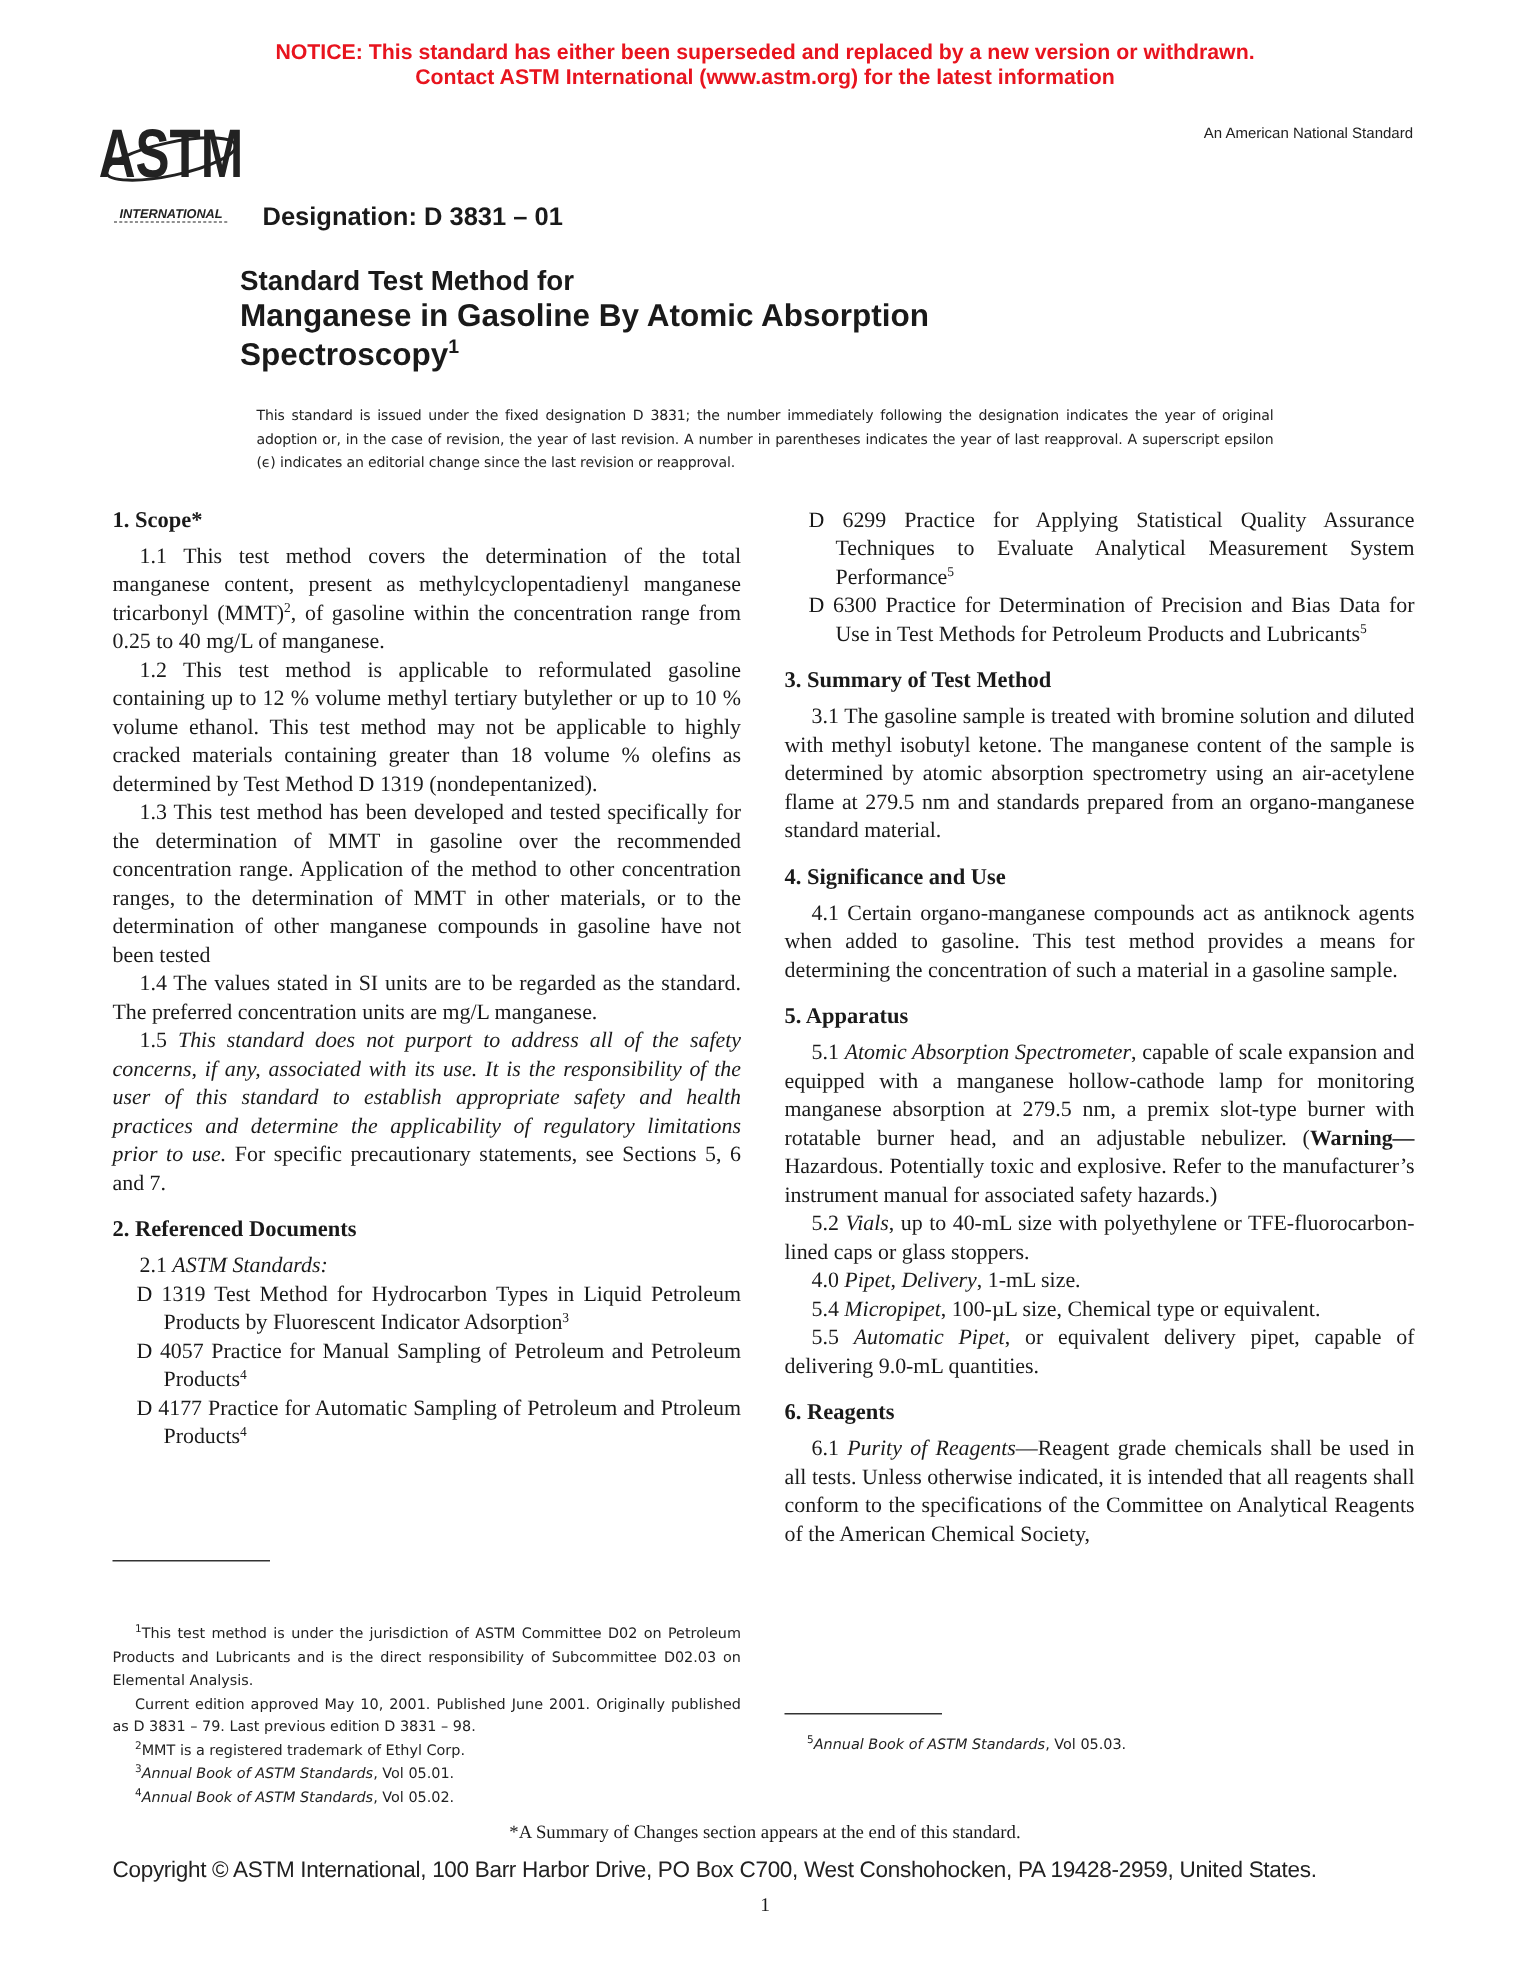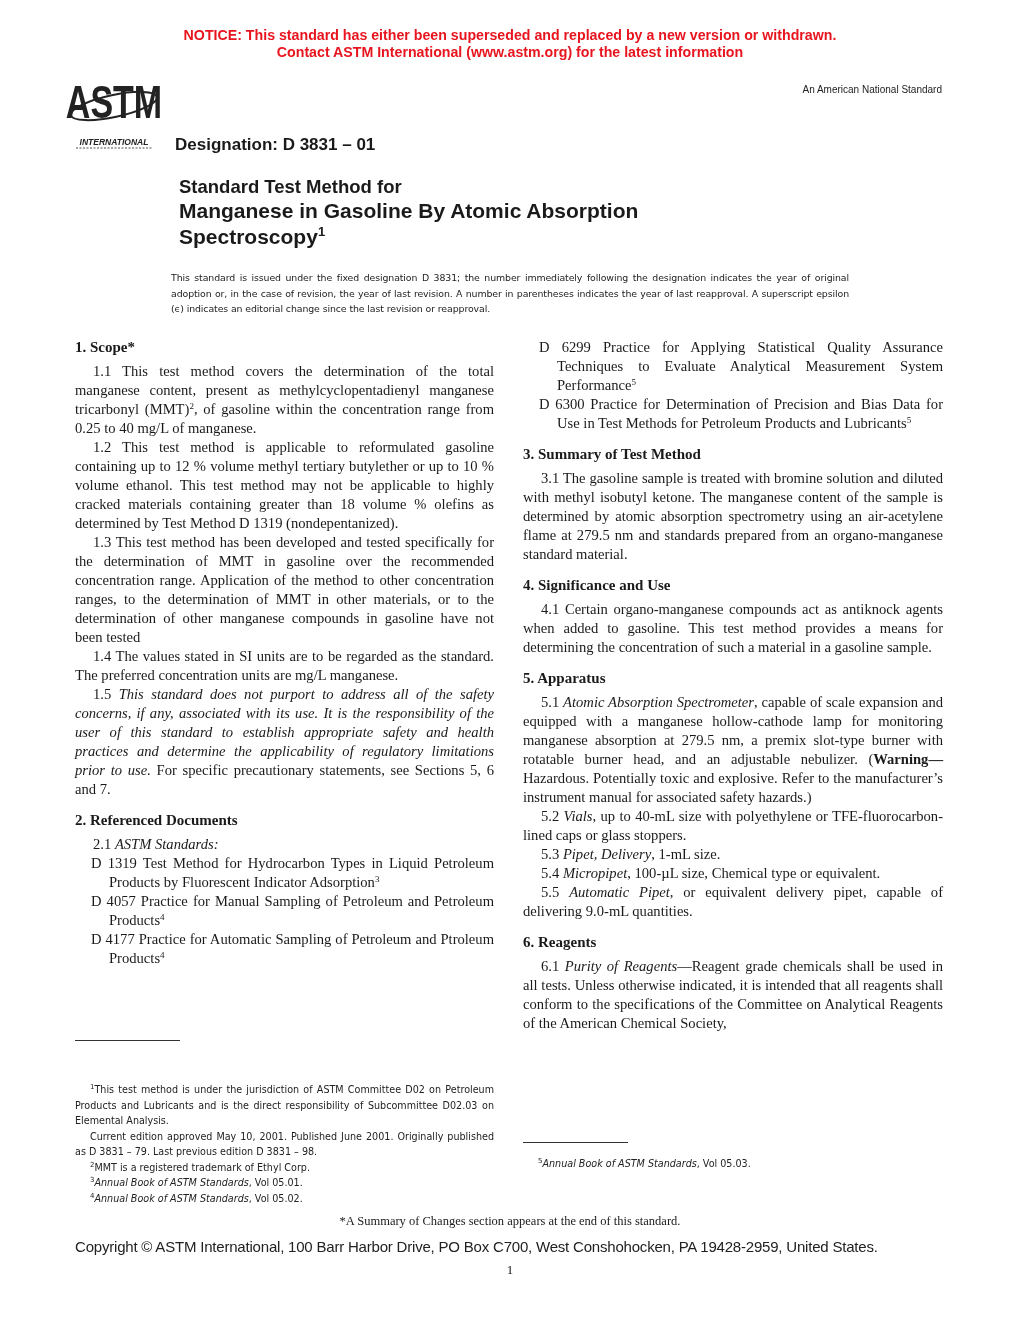--- a/index.html
+++ b/index.html
@@ -3,21 +3,21 @@
   <meta charset="utf-8">
   <style>
     html, body { margin:0; padding:0; background:#ffffff; }
     body { width:1020px; height:1320px; position:relative; overflow:hidden; color:#1a1a1a; }
     .notice { position:absolute; left:0; width:1020px; top:27px; text-align:center; color:#e8141e;
       font-family:"Liberation Sans", sans-serif; font-weight:bold; font-size:14.2px; line-height:17px; }
     .logo { position:absolute; left:66px; top:76px; width:96px; height:74px; }
     .designation { position:absolute; left:175px; top:88px; font-family:"Liberation Sans", sans-serif;
       font-weight:bold; font-size:17px; color:#1a1a1a;margin-top:47px; }
     .ans { position:absolute; right:78px; top:84px; font-family:"Liberation Sans", sans-serif; font-size:10px; color:#222; }
-    .title { position:absolute; left:179px; top:175px; font-family:"Liberation Sans", sans-serif; font-weight:bold; color:#1a1a1a; }
+    .title { position:absolute; left:160px; top:175px; font-family:"Liberation Sans", sans-serif; font-weight:bold; color:#1a1a1a; }
     .title .l1 { font-size:18.5px; line-height:23px; }
     .title .l2 { font-size:21px; line-height:26px; }
     .title sup { font-size:13px; vertical-align: 8px; line-height:0; }
     .issued { position:absolute; left:171px; top:270px; width:678px; font-family:"DejaVu Sans", sans-serif;
       font-size:9.4px; line-height:15.5px; color:#222; text-align:justify; letter-spacing:-0.1px; }
     .col { position:absolute; font-family:"Liberation Serif", serif; font-size:14.6px; line-height:19px; color:#1a1a1a; }
     .colL { left:75px; top:338px; width:419px; }
     .colR { left:523px; top:338px; width:420px; }
     .h { font-weight:bold; font-size:15px; margin:0; }
     .h.gap { margin-top:12px; }
@@ -99,21 +99,21 @@
 
   <p class="h gap">3.  Summary of Test Method</p>
   <p class="p">3.1  The gasoline sample is treated with bromine solution and diluted with methyl isobutyl ketone. The manganese content of the sample is determined by atomic absorption spectrometry using an air-acetylene flame at 279.5 nm and standards prepared from an organo-manganese standard material.</p>
 
   <p class="h gap">4.  Significance and Use</p>
   <p class="p">4.1  Certain organo-manganese compounds act as antiknock agents when added to gasoline. This test method provides a means for determining the concentration of such a material in a gasoline sample.</p>
 
   <p class="h gap">5.  Apparatus</p>
   <p class="p"><span>5.1 </span><i>Atomic Absorption Spectrometer</i><span>, capable of scale expansion and equipped with a manganese hollow-cathode lamp for monitoring manganese absorption at 279.5 nm, a premix slot-type burner with rotatable burner head, and an adjustable nebulizer. (</span><b>Warning—</b><span>Hazardous. Potentially toxic and explosive. Refer to the manufacturer’s instrument manual for associated safety hazards.)</span></p>
   <p class="p"><span>5.2 </span><i>Vials</i><span>, up to 40-mL size with polyethylene or TFE-fluorocarbon-lined caps or glass stoppers.</span></p>
-  <p class="p"><span>5.3 </span><i>Pipet, Delivery</i><span>, 1-mL size.</span></p>
+  <p class="p"><span>4.0 </span><i>Pipet, Delivery</i><span>, 1-mL size.</span></p>
   <p class="p"><span>5.4 </span><i>Micropipet</i><span>, 100-µL size, Chemical type or equivalent.</span></p>
   <p class="p"><span>5.5 </span><i>Automatic Pipet</i><span>, or equivalent delivery pipet, capable of delivering 9.0-mL quantities.</span></p>
 
   <p class="h gap">6.  Reagents</p>
   <p class="p"><span>6.1 </span><i>Purity of Reagents</i><span>—Reagent grade chemicals shall be used in all tests. Unless otherwise indicated, it is intended that all reagents shall conform to the specifications of the Committee on Analytical Reagents of the American Chemical Society,</span></p>
 </div>
 
 <div class="fnrule" style="left:523px; top:1142px;"></div>
 <div class="fn" style="left:523px; top:1156px; width:420px;">
   <p class="ind"><sup>5</sup><i>Annual Book of ASTM Standards</i><span>, Vol 05.03.</span></p>

